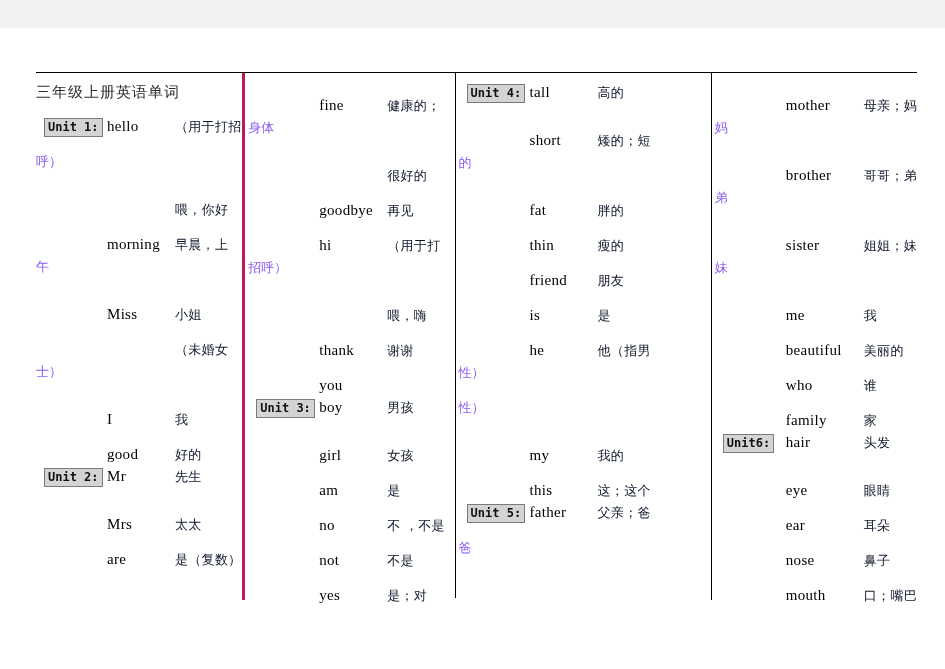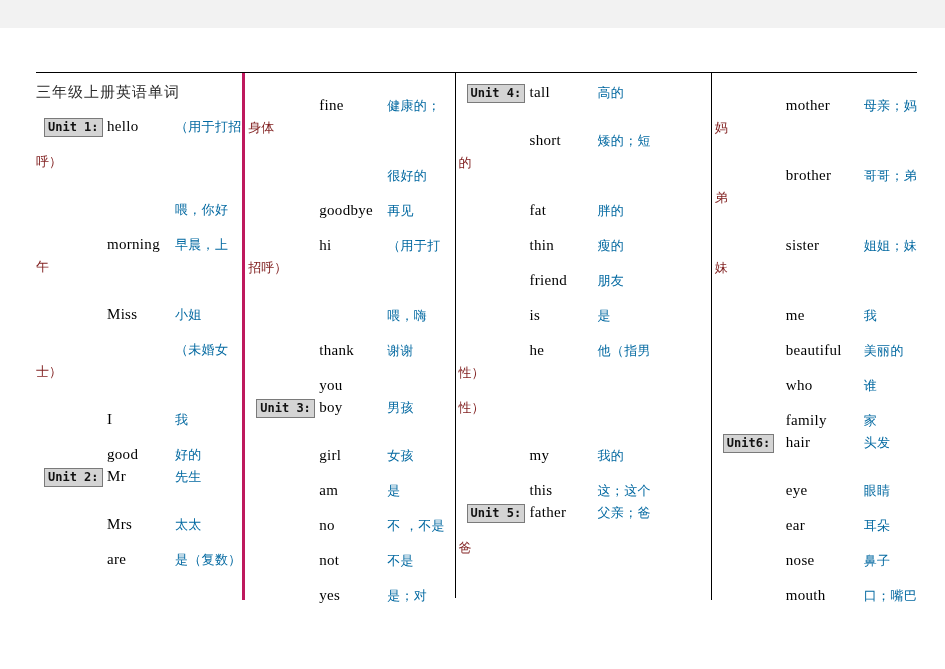--- a/index.html
+++ b/index.html
@@ -103,31 +103,31 @@
     font-size: 15px;
     color: #000000;
     letter-spacing: 0.3px;
   }
   .col-4 .word-cell { flex: 0 0 78px; width: 78px; }
 
   .trans-cell {
     flex: 1 1 auto;
     font-family: "DejaVu Sans", "Liberation Sans", sans-serif;
     font-size: 13px;
-    color: #0369a1;
+    color: #0f172a;
     letter-spacing: 0.3px;
   }
 
   
   .cont {
     height: 35px;
     line-height: 35px;
     font-family: "DejaVu Sans", "Liberation Sans", sans-serif;
     font-size: 13px;
-    color: #7f1d1d;
+    color: #8b5cf6;
     white-space: nowrap;
     padding-left: 0px;
   }
 </style>
 </head>
 <body>
 
 <div id="page">
 
   <div id="table-top-rule"></div>

